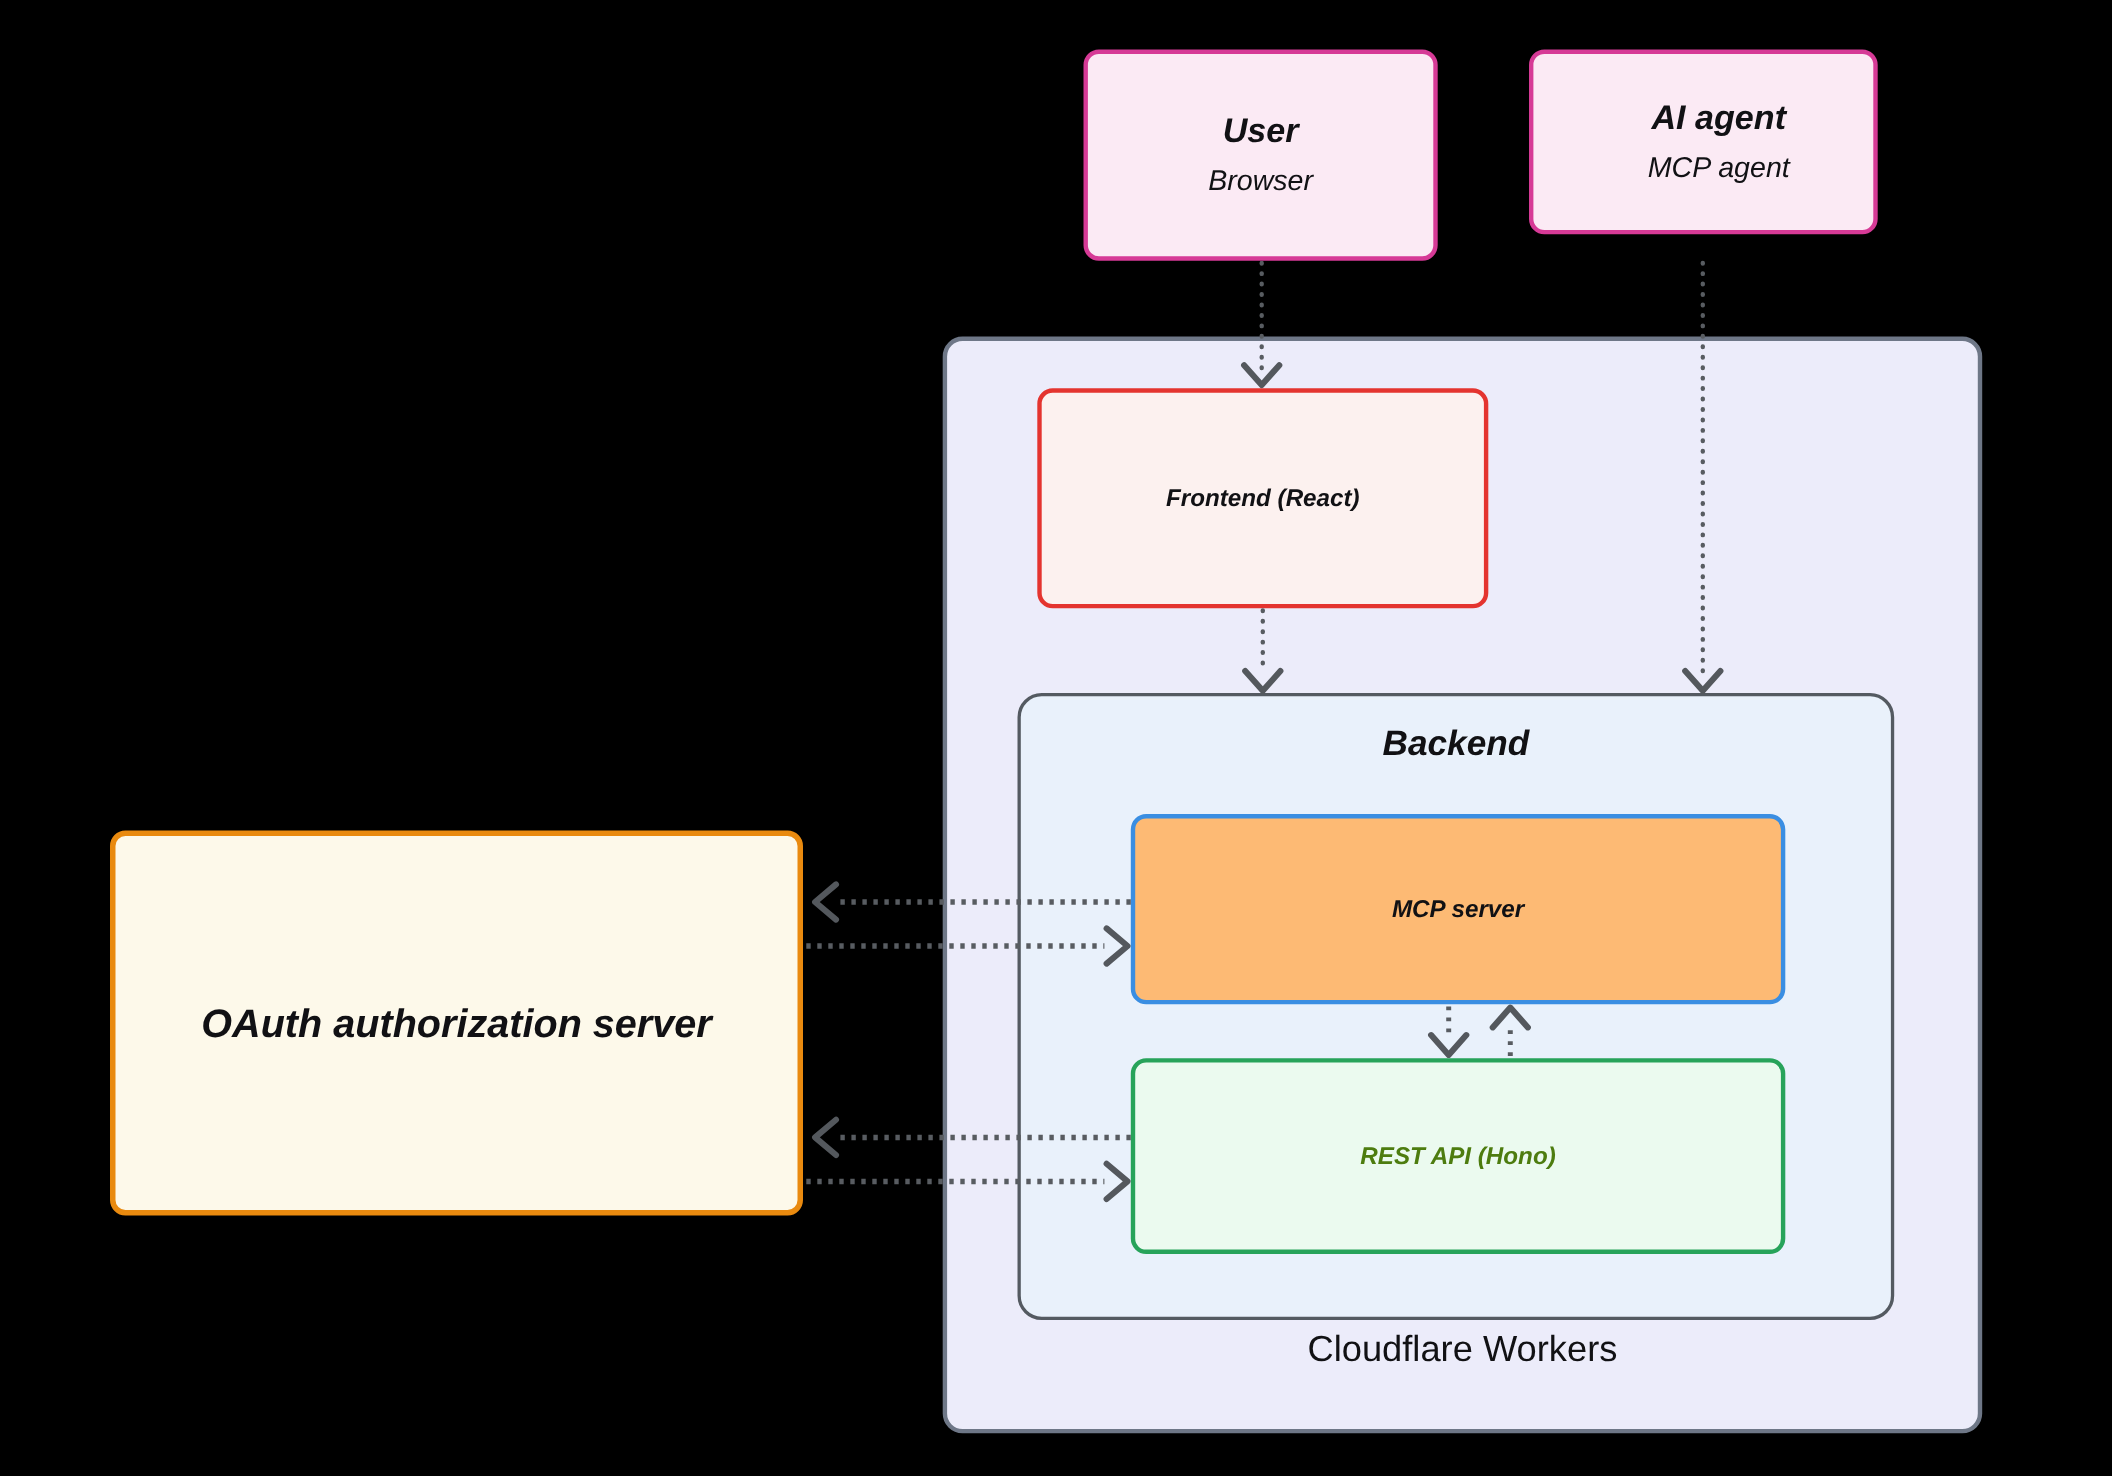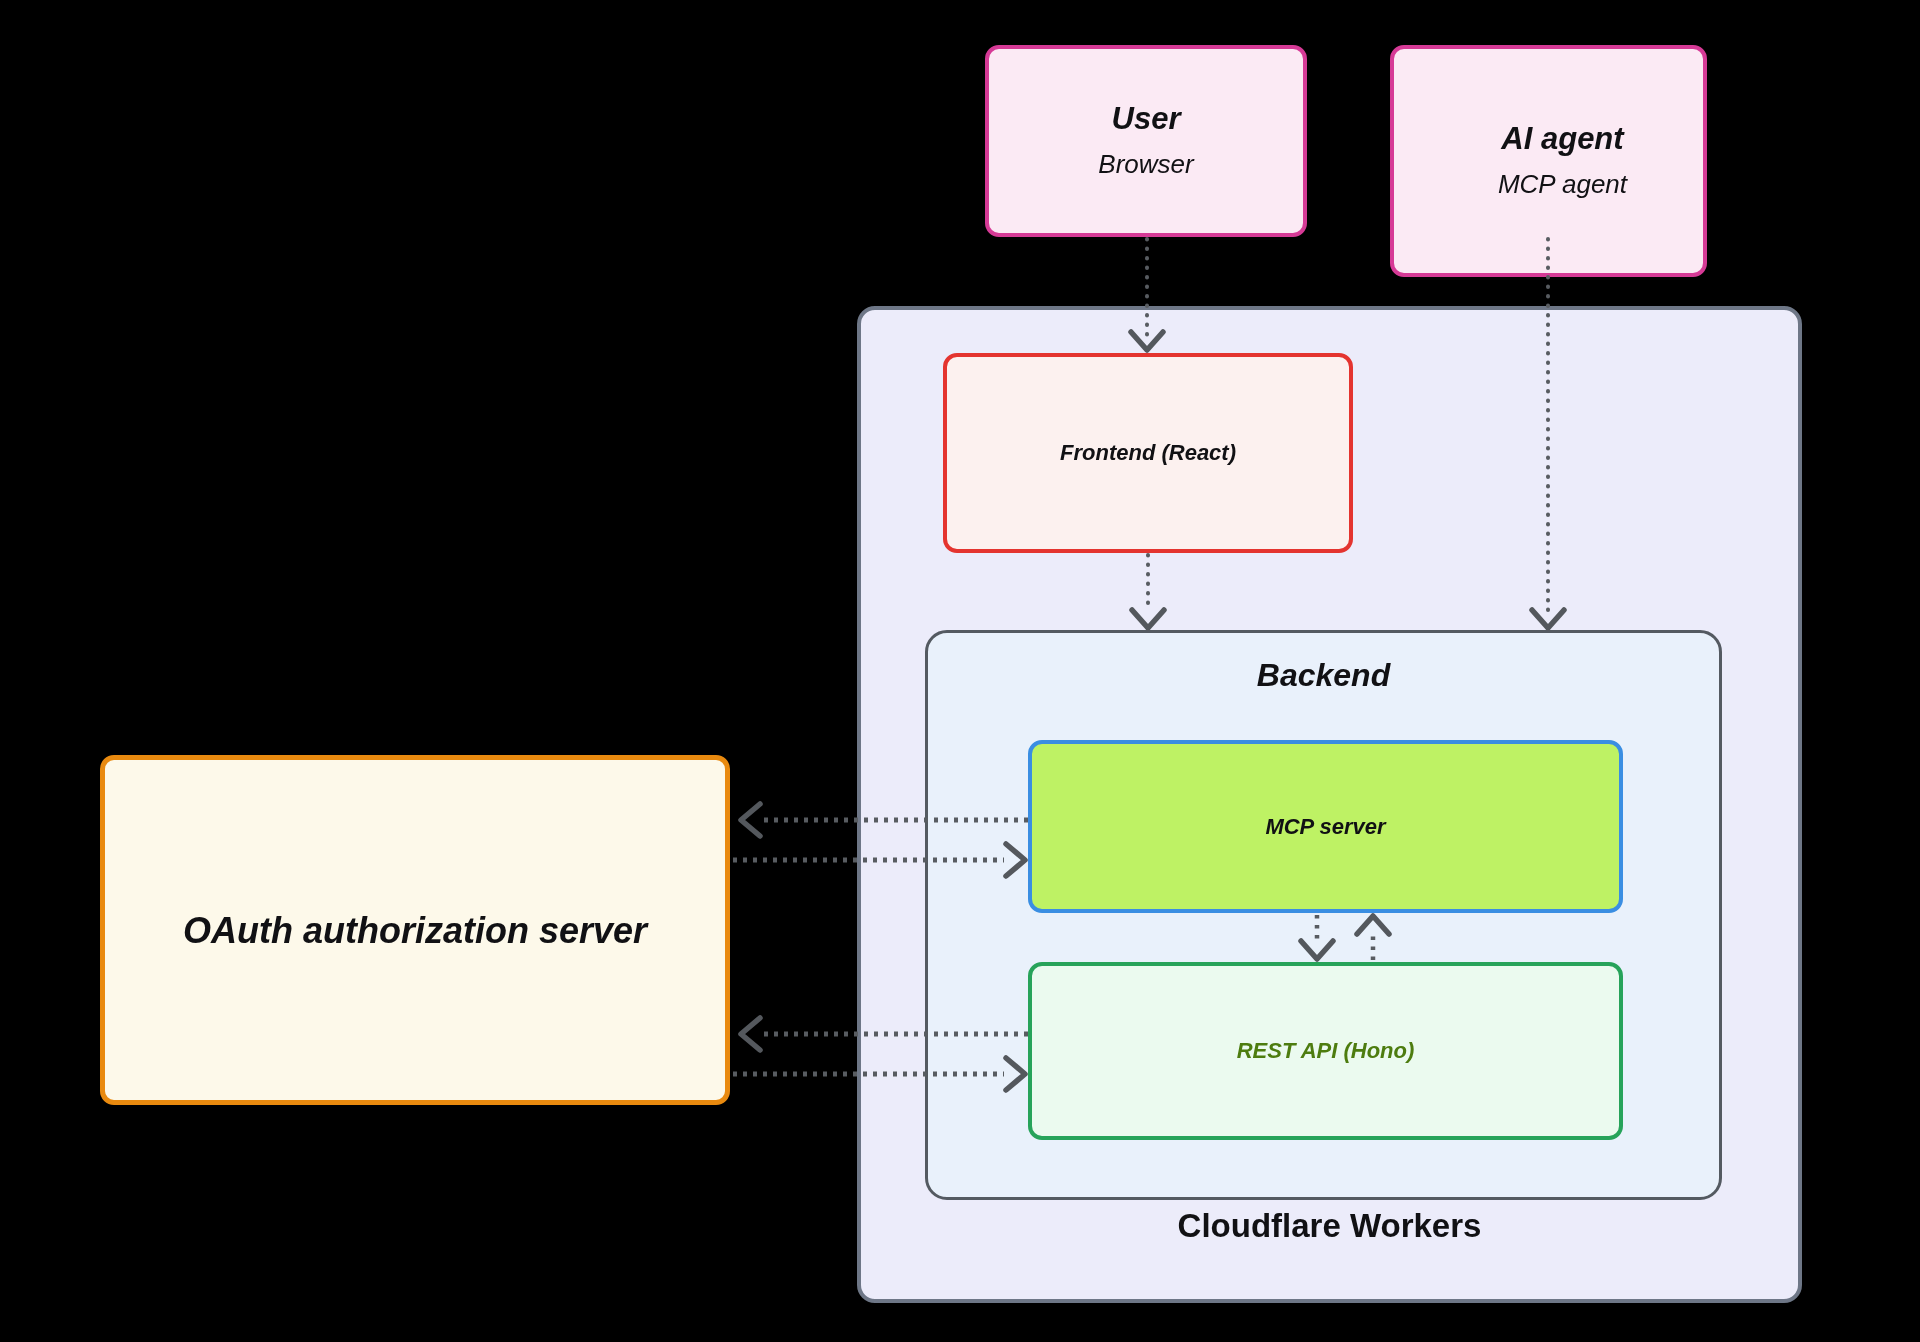--- a/index.html
+++ b/index.html
@@ -24,26 +24,26 @@
     align-items: center;
     justify-content: center;
     text-align: center;
     font-style: italic;
   }
   .node .title { font-weight: bold; font-size: 31px; line-height: 1.25; }
   .node .subtitle { font-weight: normal; font-size: 26px; line-height: 1.3; margin-top: 10px; }
 
   
   .user-box    { left: 985px;  top: 45px; width: 322px; height: 192px; border-width: 4px; border-radius: 14px; }
-  .ai-box      { left: 1390px; top: 45px; width: 317px; height: 232px; border-width: 4px; border-radius: 14px; padding-left: 28px; }
+  .ai-box      { left: 1390px; top: 45px; width: 317px; height: 168px; border-width: 4px; border-radius: 14px; padding-left: 28px; }
 
   
   .cf-box      { left: 857px;  top: 306px; width: 945px; height: 997px; border-width: 4px; border-radius: 18px; }
   .cf-label    { position: absolute; left: 857px; top: 1207px; width: 945px; text-align: center;
-                 font-weight: bold; font-size: 33px; }
+                 font-weight: normal; font-size: 33px; }
 
   
   .frontend-box { left: 943px; top: 353px; width: 410px; height: 200px; border-width: 4px; border-radius: 14px; }
 
   
   .backend-box { left: 925px; top: 630px; width: 797px; height: 570px; border-width: 3px; border-radius: 22px;
                  justify-content: flex-start; }
   .backend-box .section-title { font-weight: bold; font-size: 32px; margin-top: 24px; }
 
   
@@ -83,21 +83,21 @@
 
   <div class="node ai-box" style="border-color: rgb(214, 58, 150); background-color: rgb(251, 234, 244); color: rgb(17, 17, 20);">
     <div class="title">AI agent</div>
     <div class="subtitle">MCP agent</div>
   </div>
 
   <div class="node frontend-box" style="border-color: rgb(228, 52, 47); background-color: rgb(252, 241, 239); color: rgb(17, 17, 20);">
     <div class="label-text">Frontend (React)</div>
   </div>
 
-  <div class="node mcp-box" style="border-color: rgb(58, 142, 226); background-color: #bef264; color: rgb(17, 17, 20);">
+  <div class="node mcp-box" style="border-color: rgb(58, 142, 226); background-color: #fdba74; color: rgb(17, 17, 20);">
     <div class="label-text">MCP server</div>
   </div>
 
   <div class="node rest-box" style="border-color: rgb(39, 163, 90); background-color: rgb(235, 250, 239); color: #4d7c0f;">
     <div class="label-text">REST API (Hono)</div>
   </div>
 
   <div class="cf-label" style="color: rgb(17, 17, 20);">Cloudflare Workers</div>
 
   <div class="node oauth-box" style="border-color: rgb(233, 138, 15); background-color: rgb(253, 249, 234); color: rgb(17, 17, 20);">

